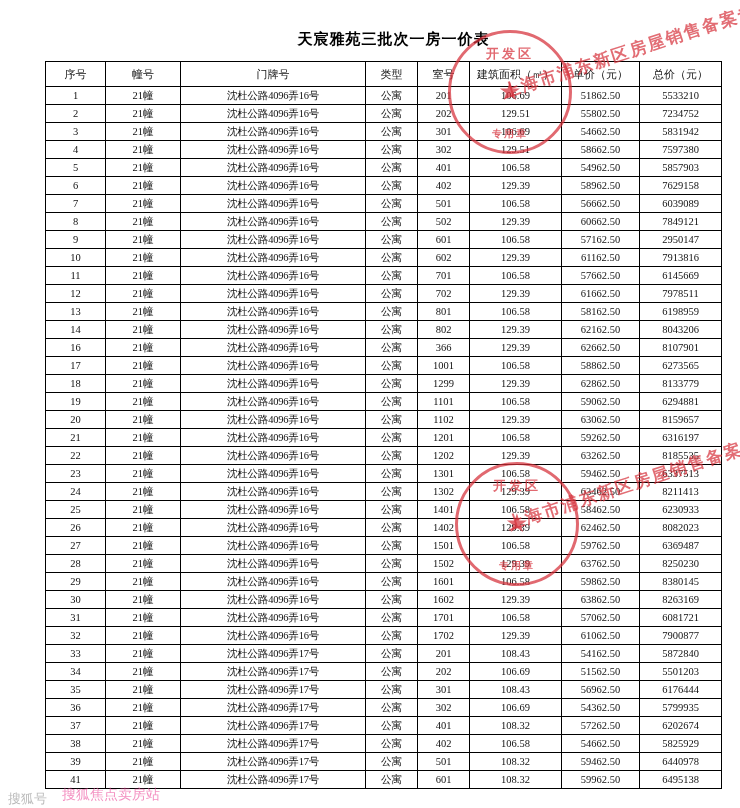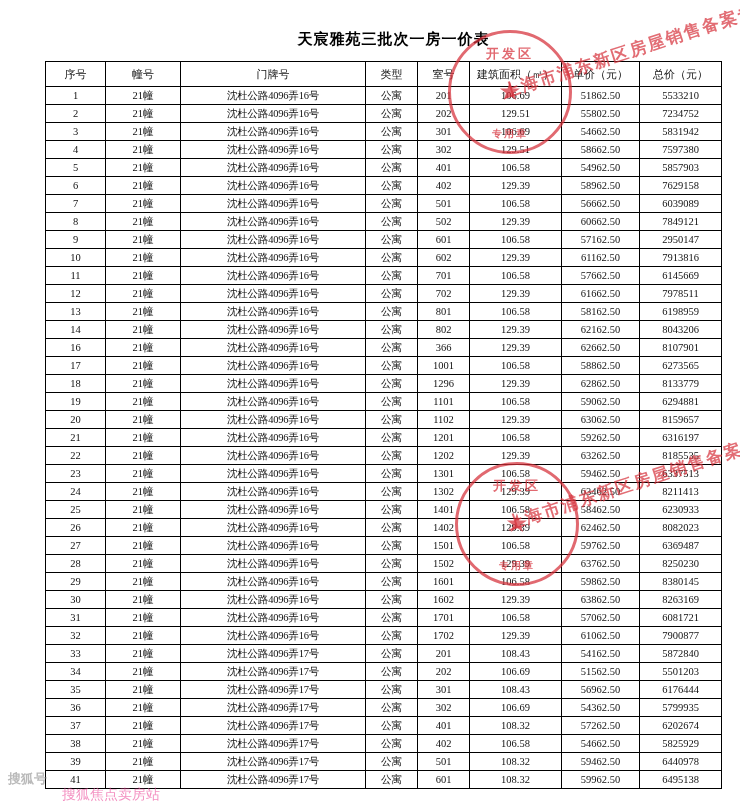--- a/index.html
+++ b/index.html
@@ -126,21 +126,21 @@
     pointer-events: none;
   }
   .wm-text {
     position: absolute;
     font-family: "Liberation Sans", sans-serif;
     color: #8c8c8c;
     opacity: 0.6;
     font-size: 13px;
     white-space: nowrap;
   }
-  #wm-left  { left: 8px;  bottom: 20px; font-weight: bold; }
+  #wm-left  { left: 8px;  bottom: 0; }
   #wm-mid   { left: 62px; bottom: 4px; font-size: 14px; color: #ec4899; }
 </style>
 </head>
 <body>
 
 <div class="page">
 
   <div class="doc-title">天宸雅苑三批次一房一价表</div>
 
   <div class="table-wrap">
@@ -326,21 +326,21 @@
             <td class="num">1001</td>
             <td class="num">106.58</td>
             <td class="num">58862.50</td>
             <td class="num">6273565</td>
           </tr>
           <tr>
             <td class="num">18</td>
             <td class="num">21幢</td>
             <td class="addr">沈杜公路4096弄16号</td>
             <td class="num">公寓</td>
-            <td class="num">1296</td>
+            <td class="num">1299</td>
             <td class="num">129.39</td>
             <td class="num">62862.50</td>
             <td class="num">8133779</td>
           </tr>
           <tr>
             <td class="num">19</td>
             <td class="num">21幢</td>
             <td class="addr">沈杜公路4096弄16号</td>
             <td class="num">公寓</td>
             <td class="num">1101</td>

